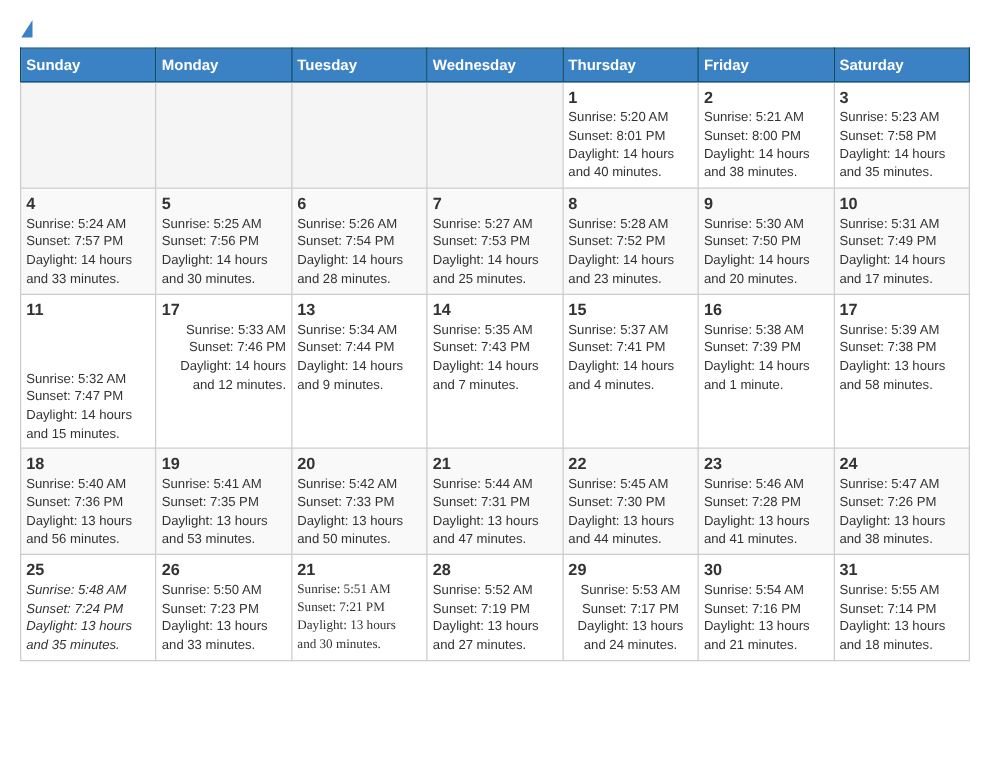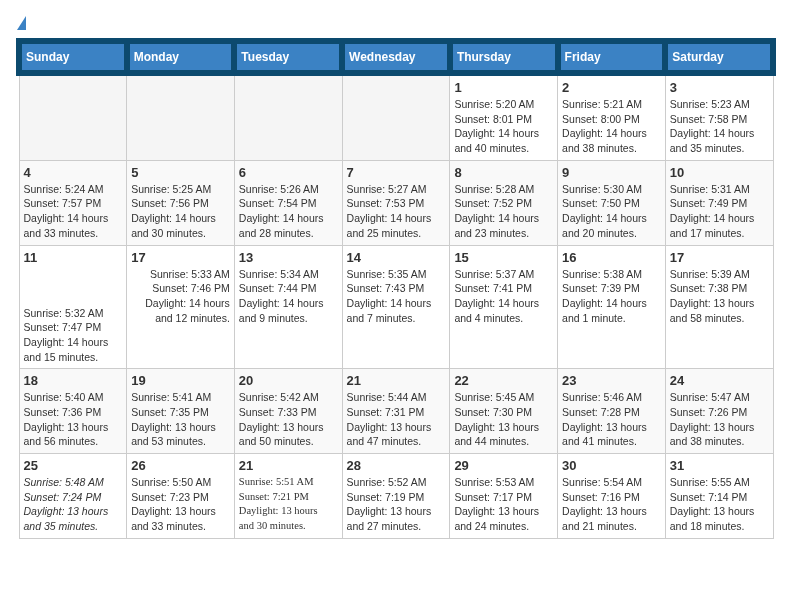--- a/index.html
+++ b/index.html
@@ -37,21 +37,21 @@
       width: 100%;
       border-collapse: collapse;
       font-size: 11px;
     }
     .calendar thead th {
       background-color: #3b82c4;
       color: #fff;
       padding: 6px 4px;
       text-align: left;
       font-size: 12px;
-      border: 6px solid #0c4a6e;
+      border: 1px solid #0c4a6e;
     }
     .calendar tbody td {
       border: 1px solid #ccc;
       vertical-align: top;
       padding: 4px;
       width: 108px;
       min-height: 80px;
       background: #fff;
     }
     .calendar tbody tr:nth-child(even) td {
@@ -329,21 +329,21 @@
         </td>
         <td>
           <span class="day-number">28</span>
           <div class="day-info" style="white-space: pre-line;">Sunrise: 5:52 AM
 Sunset: 7:19 PM
 Daylight: 13 hours
 and 27 minutes.</div>
         </td>
         <td>
           <span class="day-number">29</span>
-          <div class="day-info" style="white-space: pre-line;">Sunrise: 5:53 AM
+          <div class="day-info" style="white-space: pre-line; text-align: center;">Sunrise: 5:53 AM
 Sunset: 7:17 PM
 Daylight: 13 hours
 and 24 minutes.</div>
         </td>
         <td>
           <span class="day-number">30</span>
           <div class="day-info" style="white-space: pre-line;">Sunrise: 5:54 AM
 Sunset: 7:16 PM
 Daylight: 13 hours
 and 21 minutes.</div>

